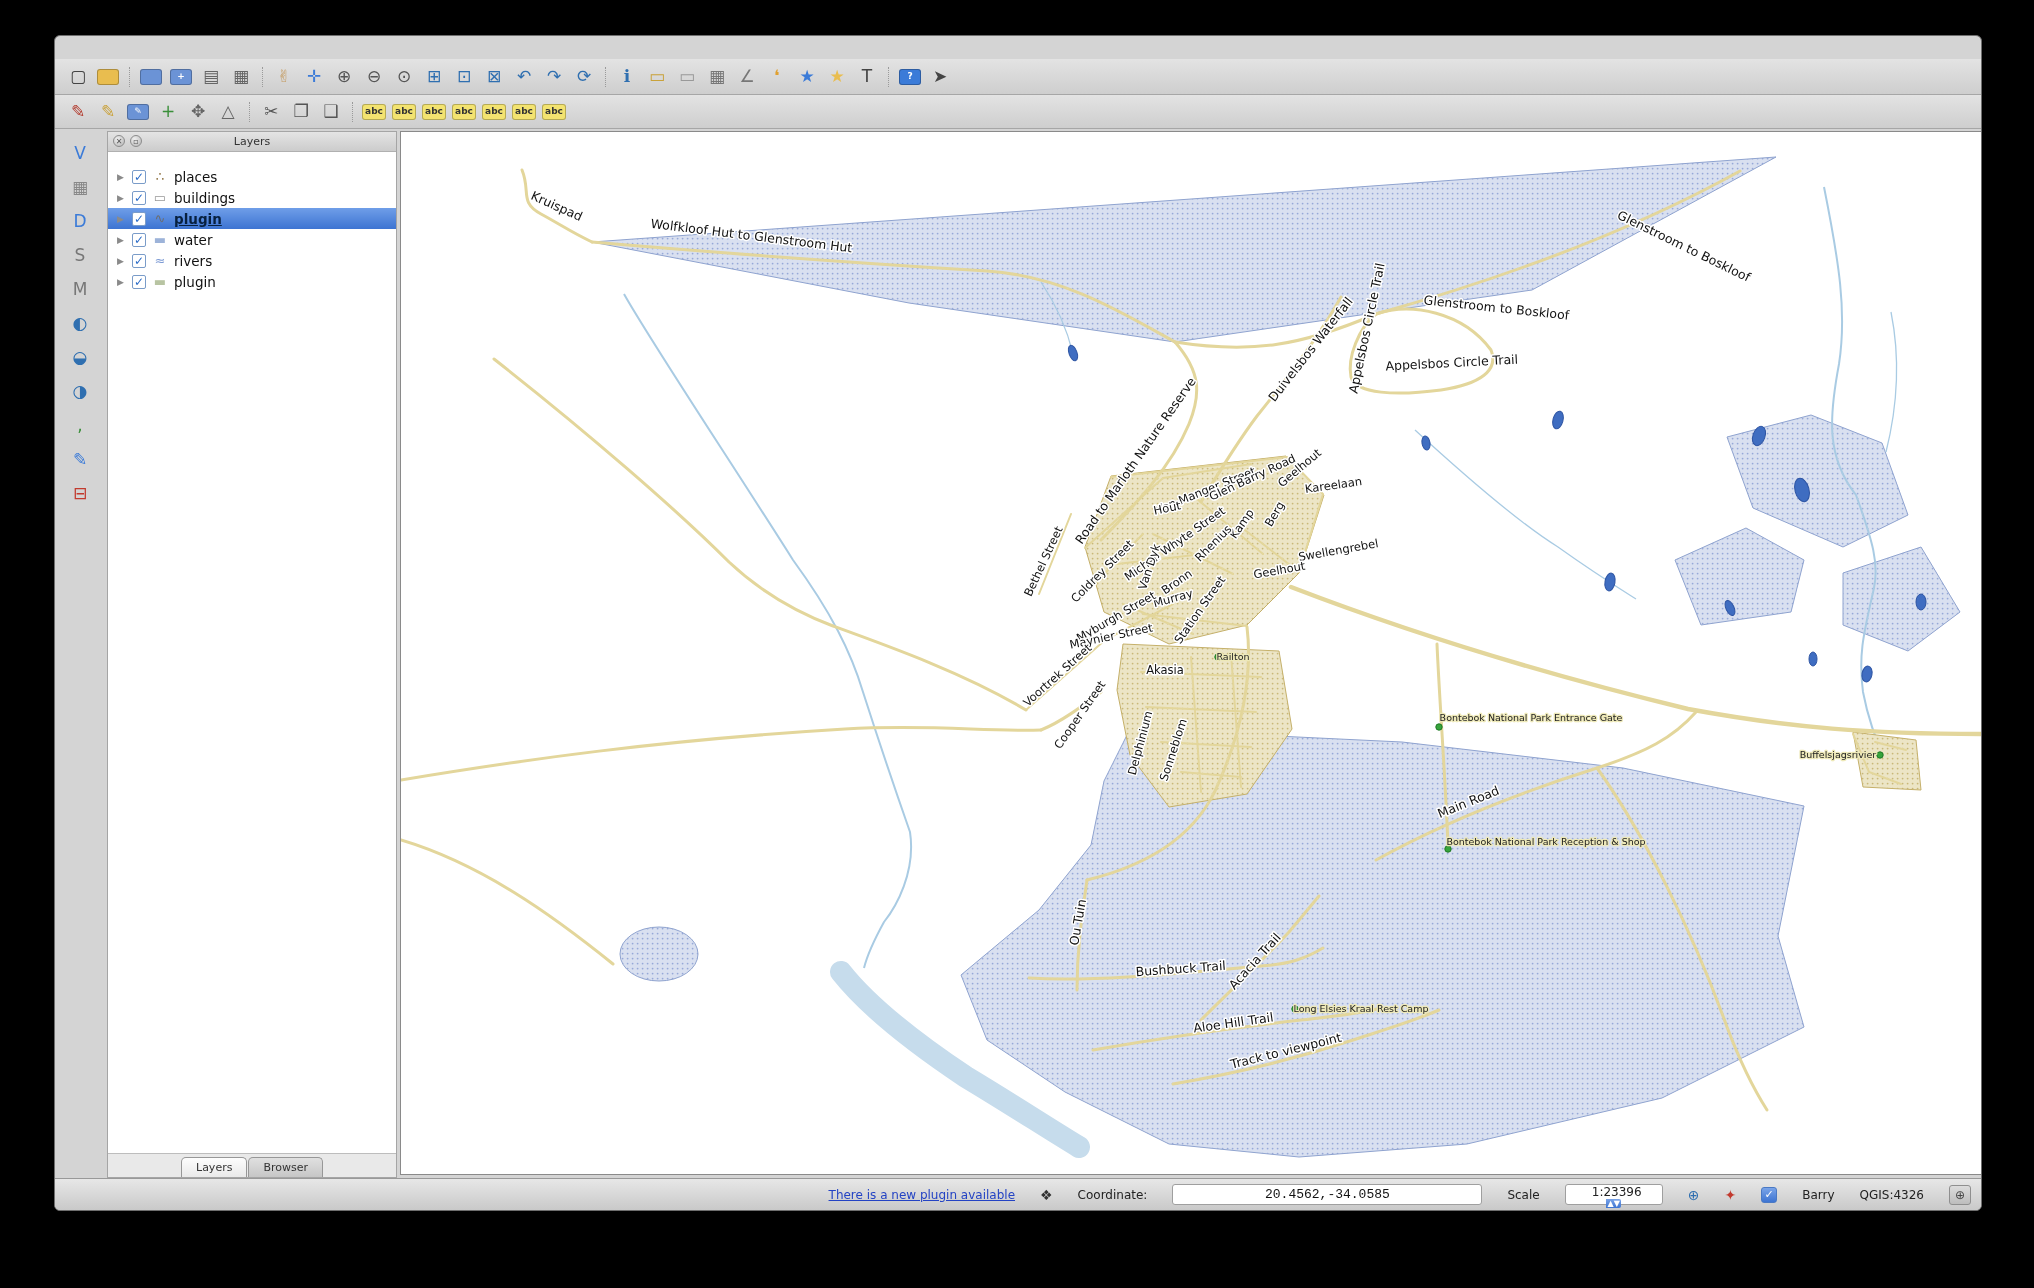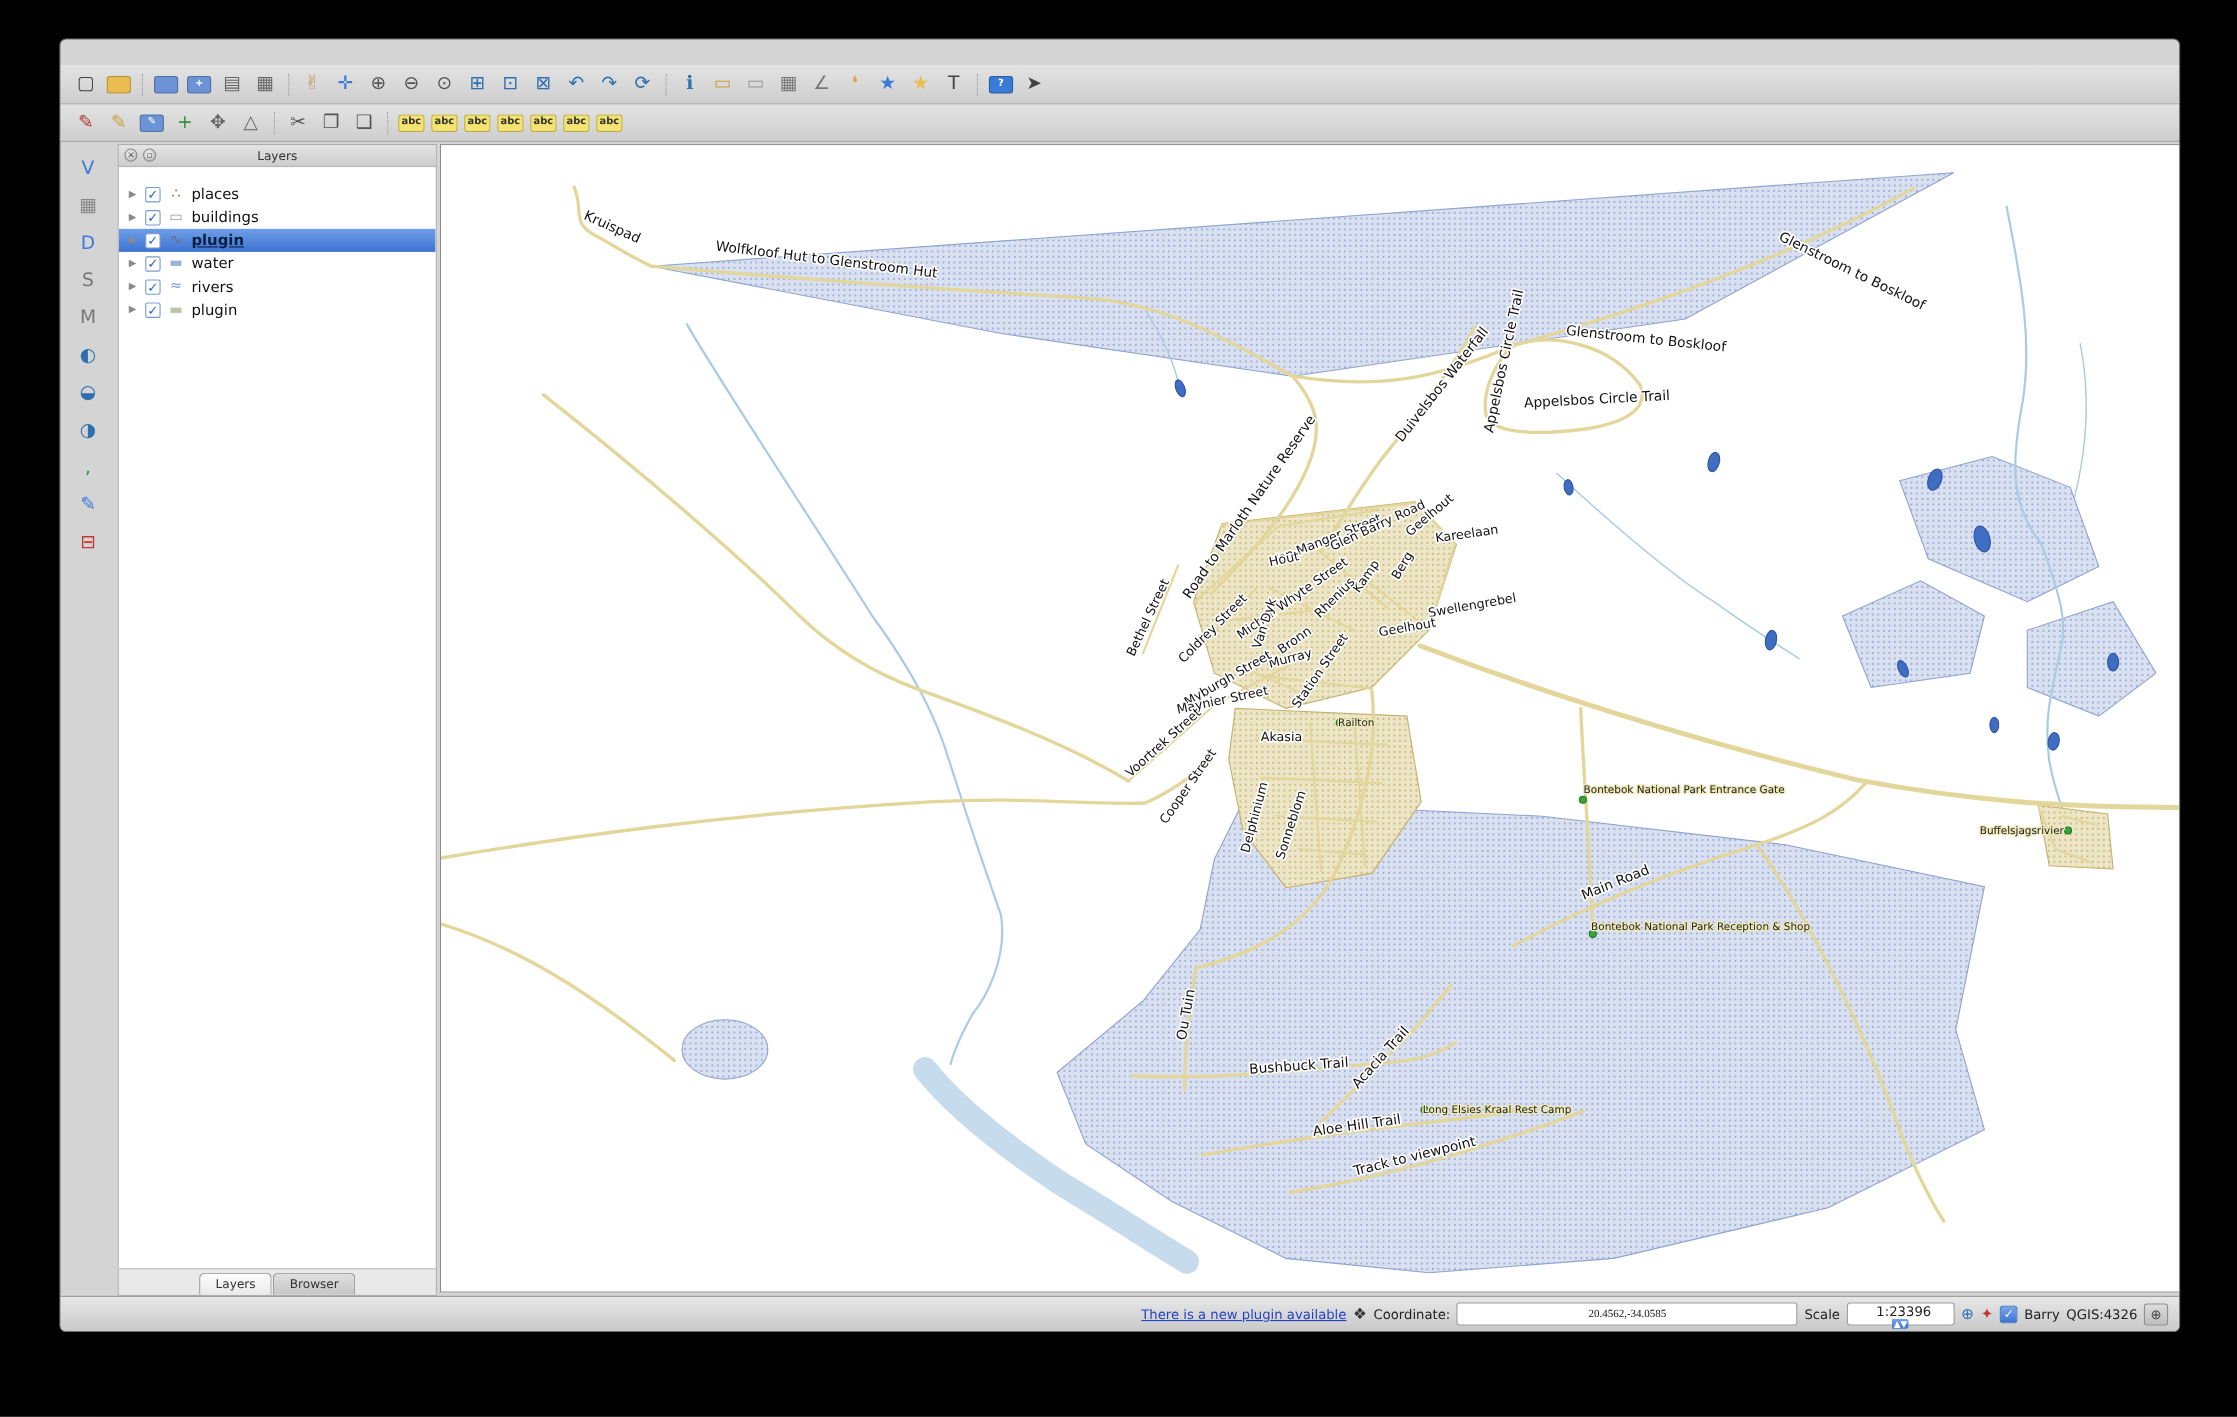--- a/index.html
+++ b/index.html
@@ -64,26 +64,26 @@
   .stree{stroke:#e3d69b;stroke-width:2;fill:none;stroke-linecap:round;}
   .water{fill:#3f6dc1;stroke:#2d54a3;stroke-width:1;}
   .poi-dot{fill:#37a43c;stroke:#1f7a26;stroke-width:1;}
   .maplabel{fill:#111;paint-order:stroke;stroke:#ffffff;stroke-width:3px;stroke-linejoin:round;
             text-anchor:middle;font-family:"DejaVu Sans",sans-serif;}
   .maplabel.street{font-size:11.5px;}
   .maplabel.trail{font-size:12.5px;}
   .maplabel.poi{font-size:9.5px;fill:#222;stroke:#eee9b8;stroke-width:2.5px;}
   
   .statusbar{position:absolute;left:0;right:0;bottom:0;height:31px;background:linear-gradient(#e7e7e7,#c9c9c9);
-             border-top:1px solid #999;display:flex;align-items:center;padding:0 10px;gap:6px;font-size:12px;color:#222;}
+             border-top:1px solid #999;display:flex;align-items:center;padding:0 10px;gap:25px;font-size:12px;color:#222;}
   .sb-spacer{flex:1;}
   .sb-link{color:#2443c4;text-decoration:underline;white-space:nowrap;}
   .sb-icon{font-size:14px;color:#333;line-height:1;}
   .coord-input{width:300px;height:19px;border:1px solid #9f9f9f;border-radius:3px;background:#fff;
-               text-align:center;font-size:10px;font-family:Liberation Serif, serif;color:#111;padding:0 4px;}
+               text-align:center;font-size:13px;font-family:Liberation Mono, monospace;color:#111;padding:0 4px;}
   .scale-combo{width:96px;height:19px;border:1px solid #9f9f9f;border-radius:3px;background:#fff;
                display:flex;align-items:center;font-size:12px;flex-direction:column;}
   .scale-combo .val{flex:1;padding-left:6px;}
   .scale-combo .arrow{width:15px;height:100%;background:linear-gradient(#7aa4e8,#3d74d2);color:#fff;
                       font-size:8px;display:flex;align-items:center;justify-content:center;border-radius:0 2px 2px 0;}
   .render-cb{width:14px;height:14px;border:1px solid #4a79c4;border-radius:3px;background:linear-gradient(#7aa4e8,#3d74d2);
              color:#fff;font-size:11px;line-height:13px;text-align:center;}
   .crs-btn{width:20px;height:18px;border:1px solid #8f8f8f;border-radius:3px;background:linear-gradient(#dcdcdc,#bdbdbd);
            font-size:12px;color:#444;display:flex;align-items:center;justify-content:center;}
 </style>

